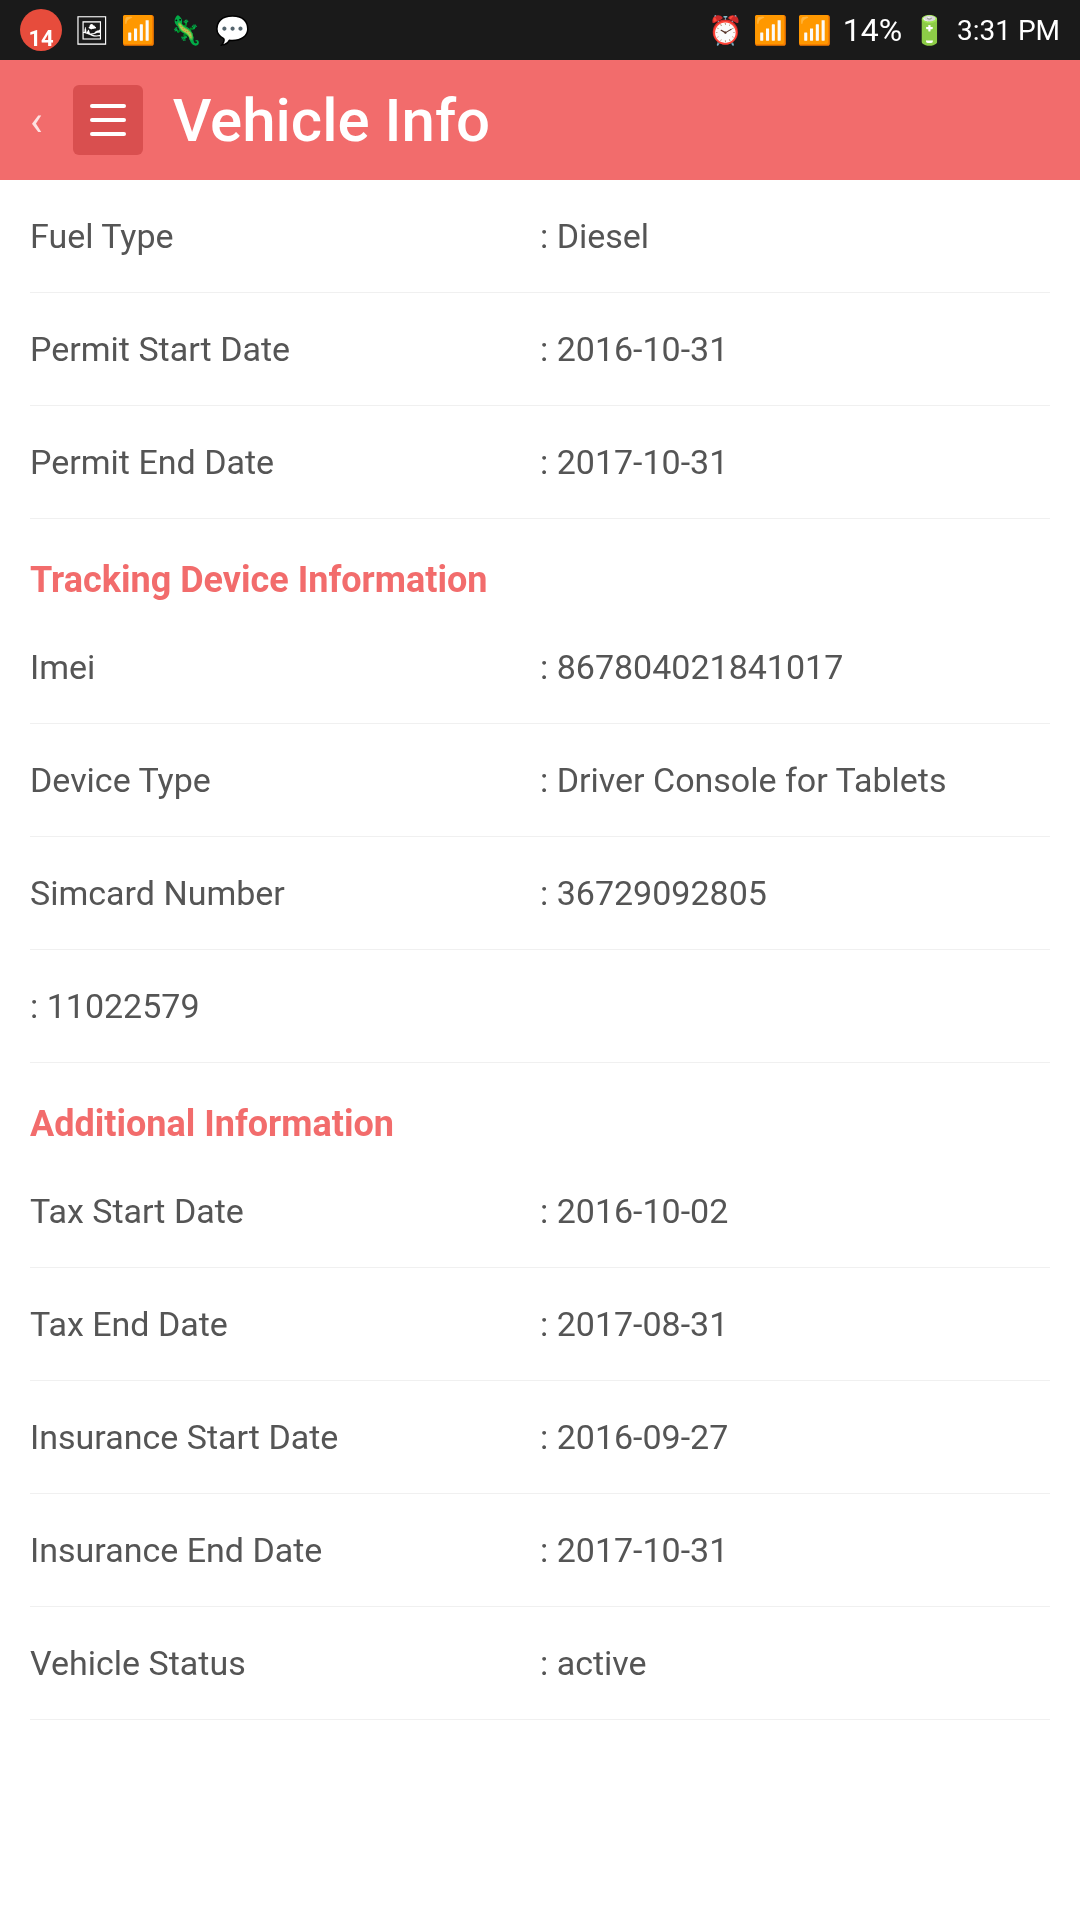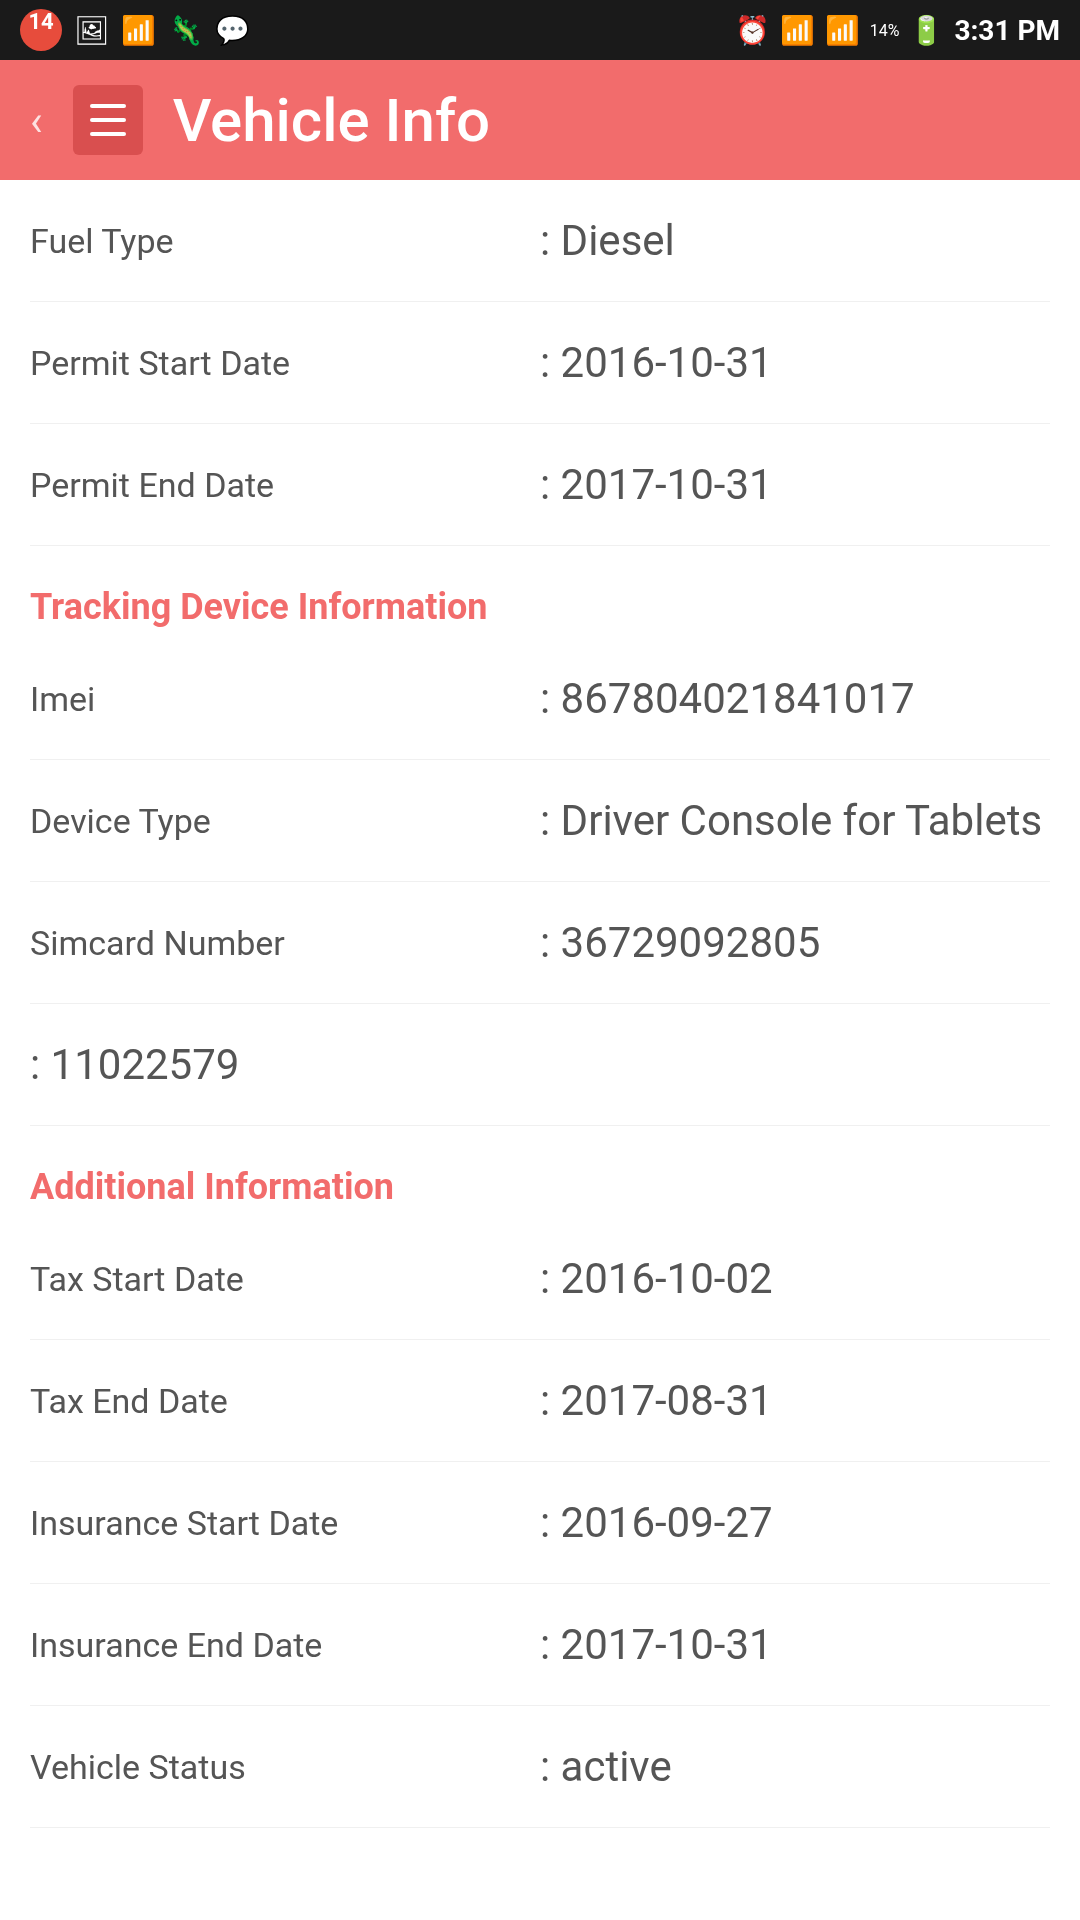--- a/index.html
+++ b/index.html
@@ -41,41 +41,41 @@
       color: #ffffff;
     }
 
     .notif-badge {
       background: #e74c3c;
       color: white;
       border-radius: 50%;
       width: 42px;
       height: 42px;
       display: flex;
-      align-items: flex-start;
+      align-items: flex-end;
       justify-content: font-size;
       font-size: 22px;
       font-weight: bold;
       justify-content: center;
     }
 
     .status-icon {
       color: #ffffff;
       font-size: 28px;
     }
 
     .battery-text {
-      font-size: 16px;
+      font-size: 32px;
       color: #ffffff;
     }
 
     .time-text {
       font-size: 28px;
       color: #ffffff;
-      font-weight: 700;
+      font-weight: 400;
     }
 
     
     .app-bar {
       background: #f26c6c;
       height: 120px;
       display: flex;
       align-items: center;
       padding: 0 20px;
       gap: 20px;
@@ -128,21 +128,21 @@
       border-bottom: 1px solid #f0f0f0;
     }
 
     .info-label {
       font-size: 34px;
       color: #555555;
       flex: 1;
     }
 
     .info-value {
-      font-size: 42px;
+      font-size: 34px;
       color: #555555;
       flex: 1;
     }
 
     .section-header {
       font-size: 36px;
       color: #f26c6c;
       padding: 40px 0 10px 0;
       font-weight: 700;
     }

